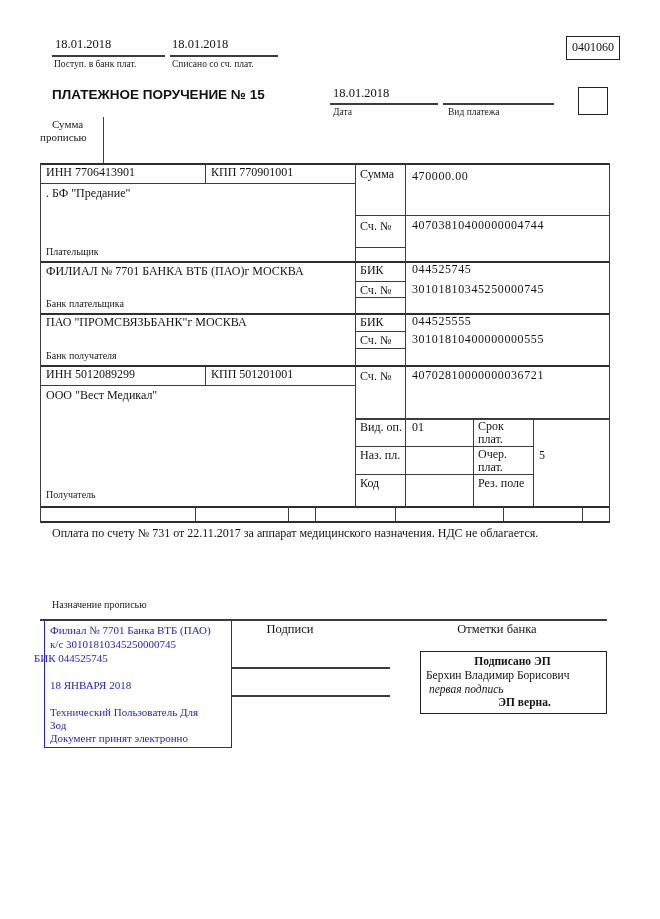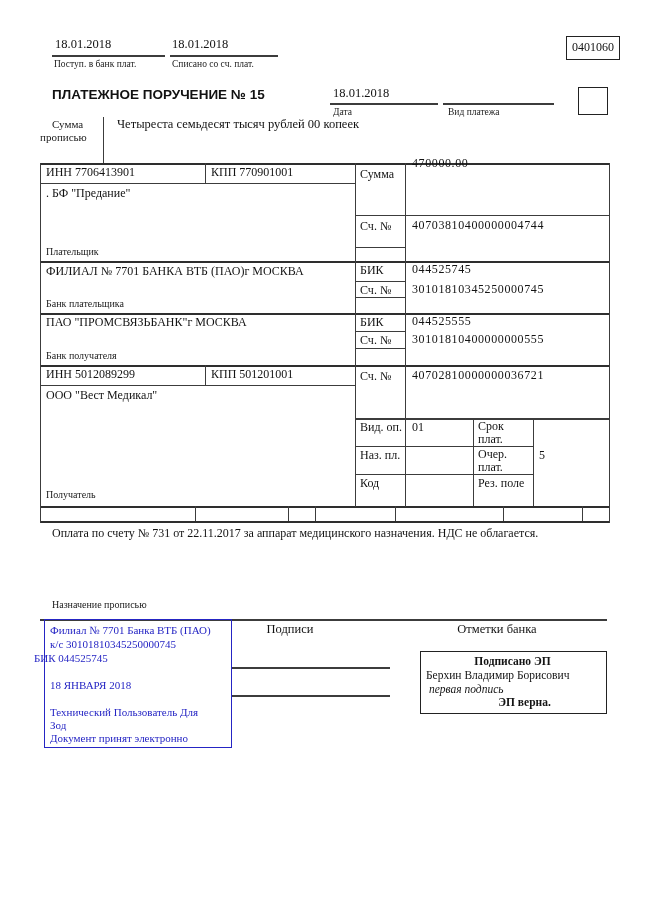--- a/index.html
+++ b/index.html
@@ -45,21 +45,20 @@
   <div class="t big" style="left:333px;top:87px">18.01.2018</div>
   <div class="hl1" style="left:330px;top:103px;width:108px;height:1.5px"></div>
   <div class="lbl" style="left:333px;top:107px">Дата</div>
   <div class="hl1" style="left:443px;top:103px;width:111px;height:1.5px"></div>
   <div class="lbl" style="left:448px;top:107px">Вид платежа</div>
   <div class="box" style="left:578px;top:87px;width:28px;height:26px"></div>
 
   <div class="lbl" style="left:52px;top:119px;font-size:11px">Сумма</div>
   <div class="lbl" style="left:40px;top:132px;font-size:11px">прописью</div>
   <div class="vl" style="left:103px;top:117px;height:46px"></div>
-  <div class="t big" style="left:117px;top:118px">Четыреста семьдесят тысяч рублей 00 копеек</div>
 
   <div class="hl" style="left:40px;top:163px;width:570px"></div>
   <div class="hl1" style="left:40px;top:183px;width:316px"></div>
   <div class="hl1" style="left:355px;top:215px;width:255px"></div>
   <div class="hl1" style="left:355px;top:247px;width:50px"></div>
   <div class="hl" style="left:40px;top:261px;width:570px"></div>
   <div class="hl1" style="left:355px;top:281px;width:50px"></div>
   <div class="hl1" style="left:355px;top:297px;width:50px"></div>
   <div class="hl" style="left:40px;top:313px;width:570px"></div>
   <div class="hl1" style="left:355px;top:331px;width:50px"></div>
@@ -84,21 +83,21 @@
   <div class="vl" style="left:195px;top:506px;height:15px"></div>
   <div class="vl" style="left:288px;top:506px;height:15px"></div>
   <div class="vl" style="left:315px;top:506px;height:15px"></div>
   <div class="vl" style="left:395px;top:506px;height:15px"></div>
   <div class="vl" style="left:503px;top:506px;height:15px"></div>
   <div class="vl" style="left:582px;top:506px;height:15px"></div>
 
   <div class="t" style="left:46px;top:166px">ИНН 7706413901</div>
   <div class="t" style="left:211px;top:166px">КПП 770901001</div>
   <div class="t" style="left:360px;top:168px">Сумма</div>
-  <div class="t num" style="left:412px;top:157px">470000.00</div>
+  <div class="t num" style="left:412px;top:170px">470000.00</div>
 
   <div class="t" style="left:46px;top:187px">. БФ "Предание"</div>
   <div class="t" style="left:360px;top:220px">Сч. №</div>
   <div class="t num" style="left:412px;top:219px">40703810400000004744</div>
   <div class="lbl mid" style="left:46px;top:247px">Плательщик</div>
 
   <div class="t" style="left:46px;top:265px">ФИЛИАЛ № 7701 БАНКА ВТБ (ПАО)г МОСКВА</div>
   <div class="t" style="left:360px;top:264px">БИК</div>
   <div class="t num" style="left:412px;top:263px">044525745</div>
   <div class="t" style="left:360px;top:284px">Сч. №</div>

